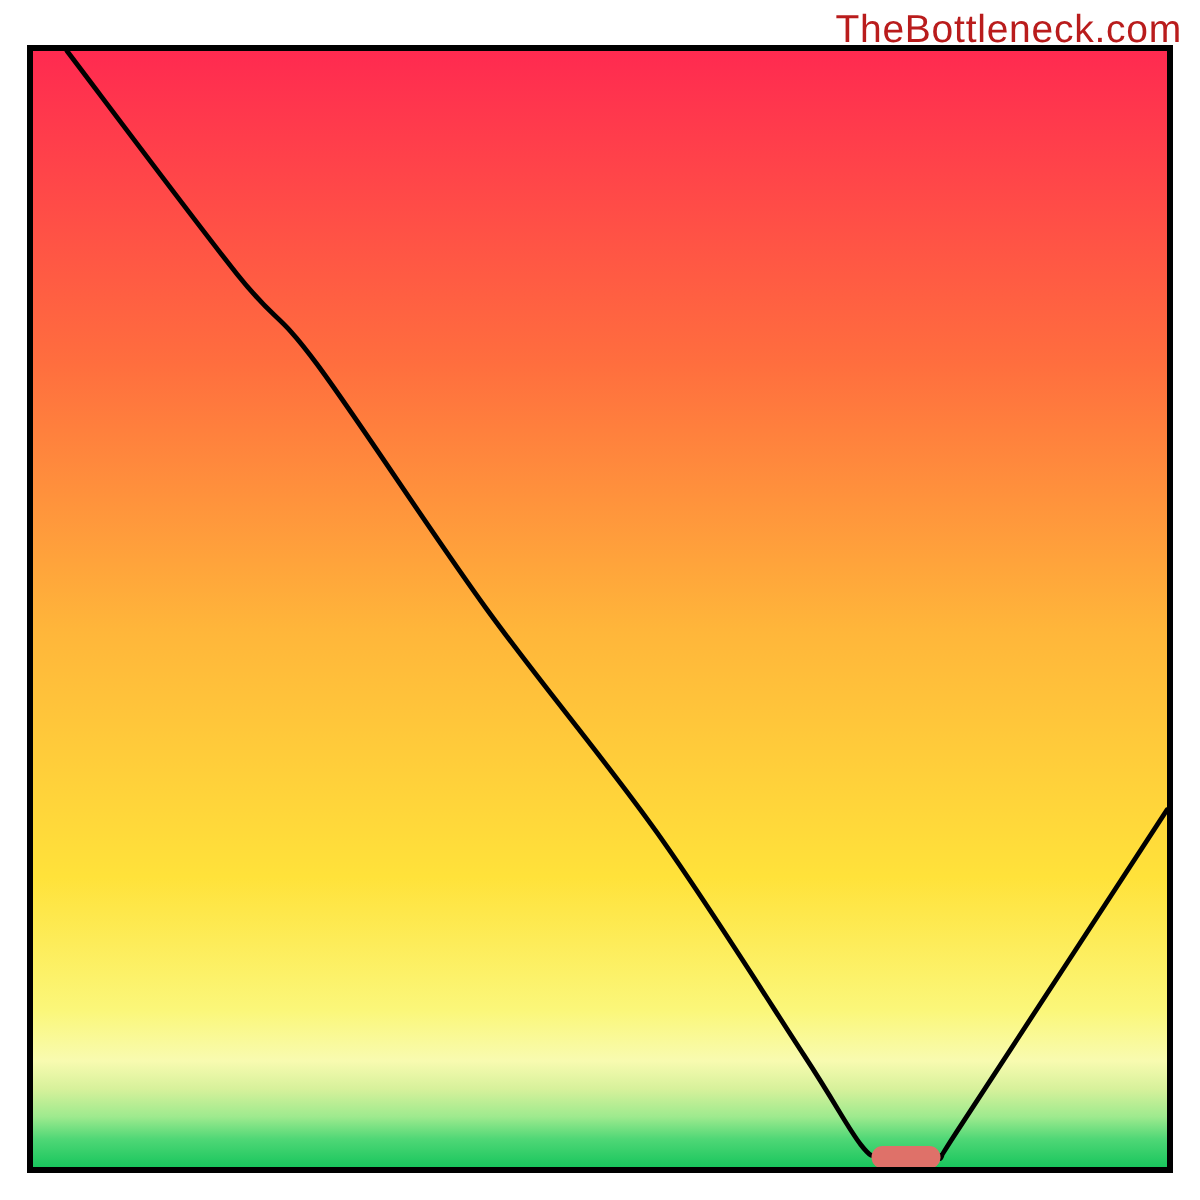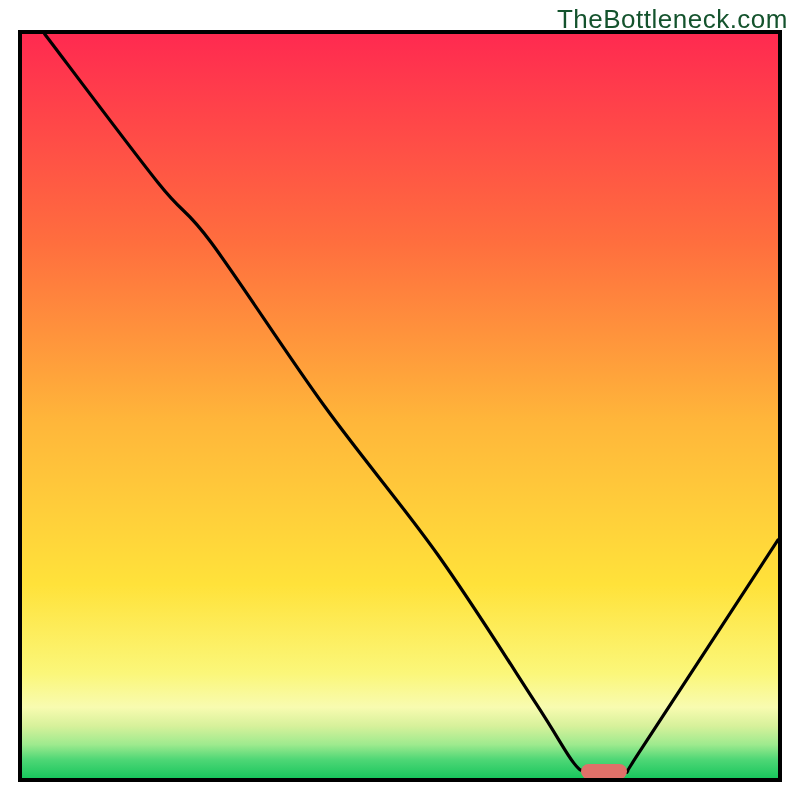--- a/index.html
+++ b/index.html
@@ -14,21 +14,21 @@
     position: relative;
     width: 800px;
     height: 800px;
   }
   .watermark {
     position: absolute;
     top: 4px;
     right: 12px;
     font-size: 26px;
     letter-spacing: 0.5px;
-    color: #14532d;
+    color: #b91c1c;
     font-weight: 400;
     user-select: none;
     pointer-events: none;
   }
   .plot {
     position: absolute;
     left: 18px;
     top: 30px;
     width: 764px;
     height: 752px;

